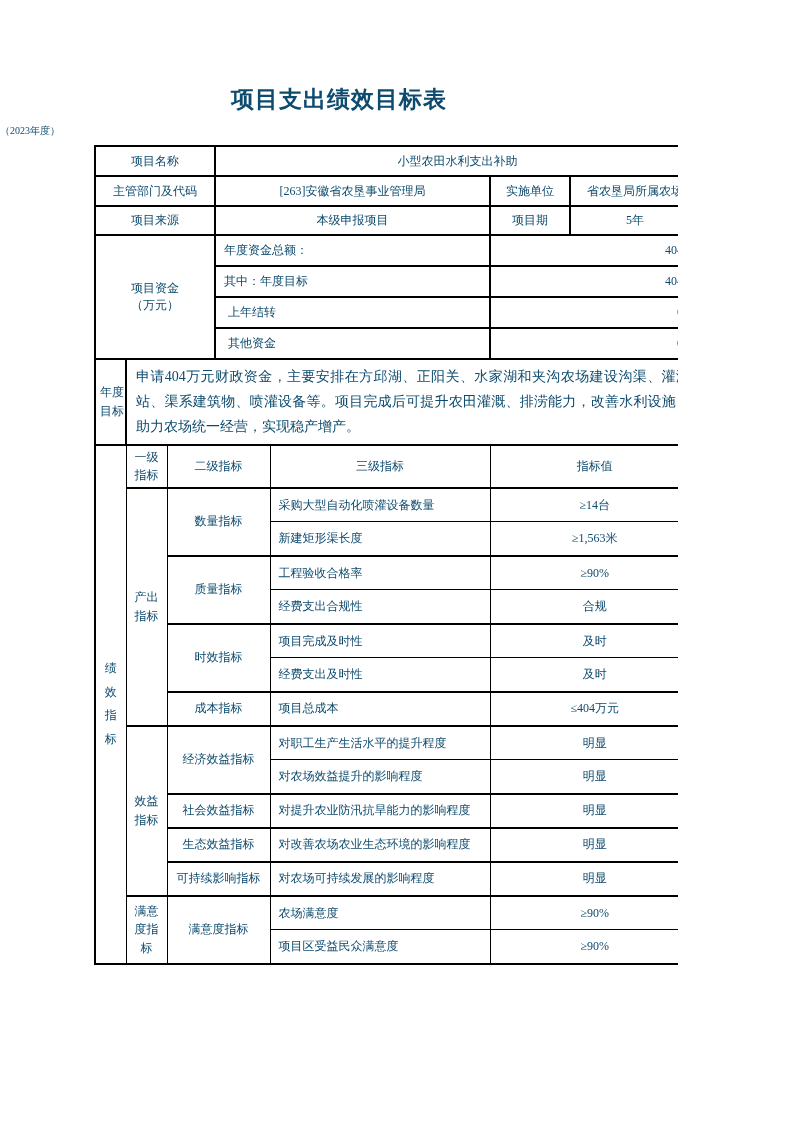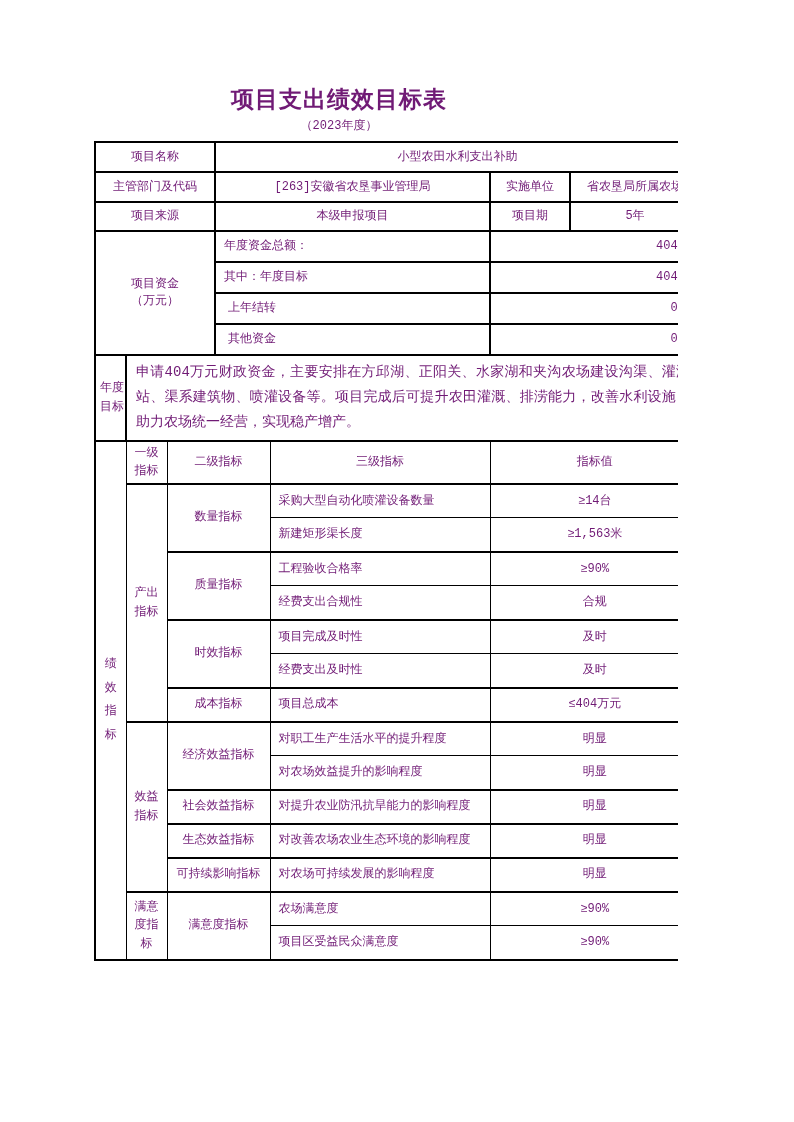--- a/index.html
+++ b/index.html
@@ -1,26 +1,26 @@
 <!DOCTYPE html>
 <html><head>
 <meta charset="utf-8">
 <style>
   html, body { margin: 0; padding: 0; background: #ffffff; }
   .page {
     width: 678px; height: 1122px; background: #ffffff;
-    font-family: Liberation Mono, monospace;
-    color: #701a75; position: relative; overflow: hidden;
+    font-family: Liberation Serif, serif;
+    color: #0c4a6e; position: relative; overflow: hidden;
   }
   .page-title {
     text-align: center; padding-top: 84px;
     font-size: 23px; font-weight: bold; letter-spacing: 1px;
   }
   .page-subtitle {
-    text-align: center; font-size: 12px; margin-top: 2px;
+    font-size: 10px; margin-top: 9px;
   }
   table.doc {
     border-collapse: collapse; table-layout: fixed;
     width: 605px; margin: 7px 0 0 94px;
     border: 2px solid #000;
   }
   td {
     border: 1px solid #000;
     font-size: 12px; line-height: 1.4;
     text-align: center; vertical-align: middle;

